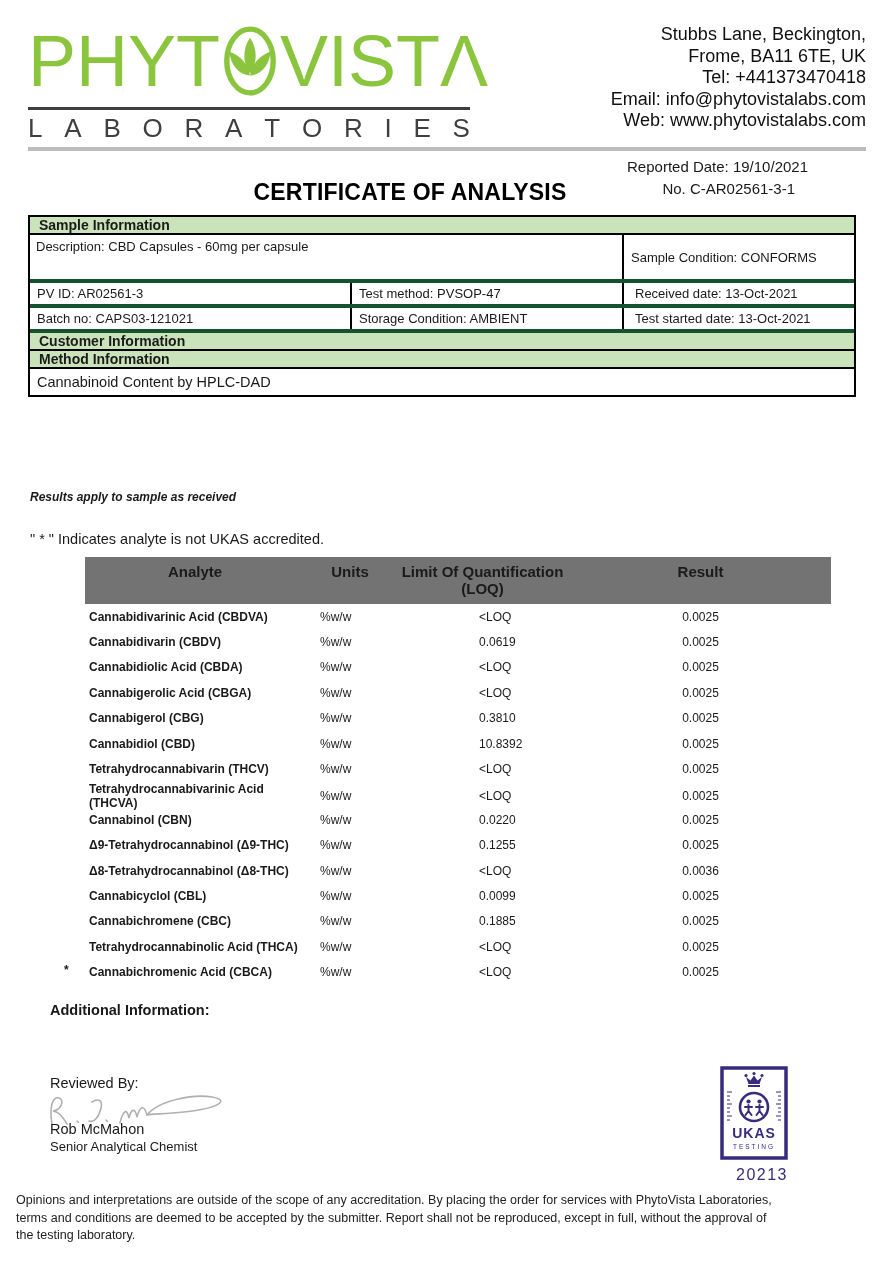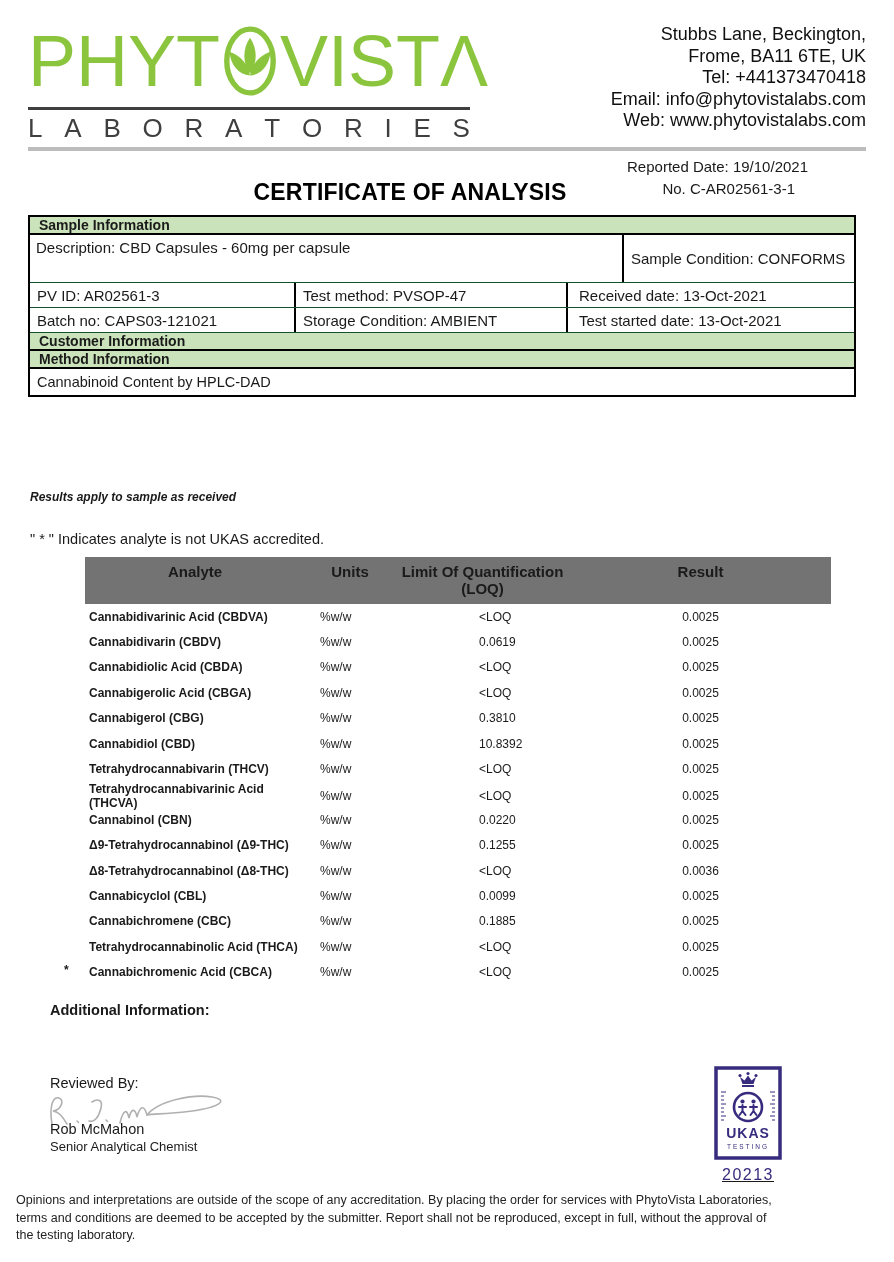--- a/index.html
+++ b/index.html
@@ -36,26 +36,26 @@
   }
 
   
   .info-table{
     top:215px; left:28px; width:828px; border:2px solid #000; background:#fff;
   }
   .bar{
     height:18px; background:#cbe3ba; border-bottom:2px solid #000;
     font-size:14px; font-weight:bold; padding-left:9px; display:flex; align-items:center;
   }
-  .row{ display:flex; border-bottom:1px solid #14532d; font-size:15px; }
+  .row{ display:flex; border-bottom:4px solid #14532d; font-size:13px; }
   .desc-row{ height:48px; }
   .desc-cell{ width:592px; padding:4px 6px; }
   .cond-cell{ width:232px; border-left:2px solid #000; display:flex; align-items:center; padding-left:7px; }
   .trio-row{ height:25px; }
-  .trio-row .c1{ width:264px; display:flex; align-items:center; padding-left:7px; }
+  .trio-row .c1{ width:320px; display:flex; align-items:center; padding-left:7px; }
   .trio-row .c2{ width:272px; border-left:2px solid #000; display:flex; align-items:center; padding-left:7px; }
   .trio-row .c3{ width:232px; border-left:2px solid #000; display:flex; align-items:center; padding-left:11px; }
   .name-cell{ height:50px; display:flex; flex-direction:column; justify-content:space-between;
     padding:4px 6px 6px 6px; border-bottom:2px solid #000; font-size:14.5px; }
   .kv{ display:flex; }
   .kv .k{ width:72px; }
   .method-cell{ height:26px; display:flex; align-items:center; padding-left:7px; font-size:14.5px; }
 
   
   .results-note{ top:490px; left:30px; font-size:12px; font-weight:bold; font-style:italic; }
@@ -78,21 +78,21 @@
   .rt-row .loq{ text-align:center; }
   .rt-row .ast{ position:absolute; left:-21px; top:4px; font-weight:bold; font-size:12px; }
 
   
   .additional-label{ top:1002px; left:50px; font-size:14.5px; font-weight:bold; }
   .reviewed-by{ top:1075px; left:50px; font-size:14.5px; }
   .signature{ top:1088px; left:44px; }
   .reviewer-name{ top:1121px; left:50px; font-size:14.5px; }
   .reviewer-title{ top:1139px; left:50px; font-size:13px; }
 
-  .ukas-wrap{ top:1066px; left:708px; width:80px; text-align:center;text-decoration:underline; }
+  .ukas-wrap{ top:1066px; left:708px; width:80px; text-align:right; }
   .ukas-number{ margin-top:2px; font-size:16px; letter-spacing:1.5px; color:#372b7e; font-weight:400; }
 
   .disclaimer{ top:1192px; left:16px; width:864px; font-size:12.5px; line-height:17.5px; color:#222; }
 </style>
 </head>
 <body>
 
 <div class="abs logo-text">
   <span>PHYT</span>
   <svg class="leaf" viewBox="0 0 100 130">

